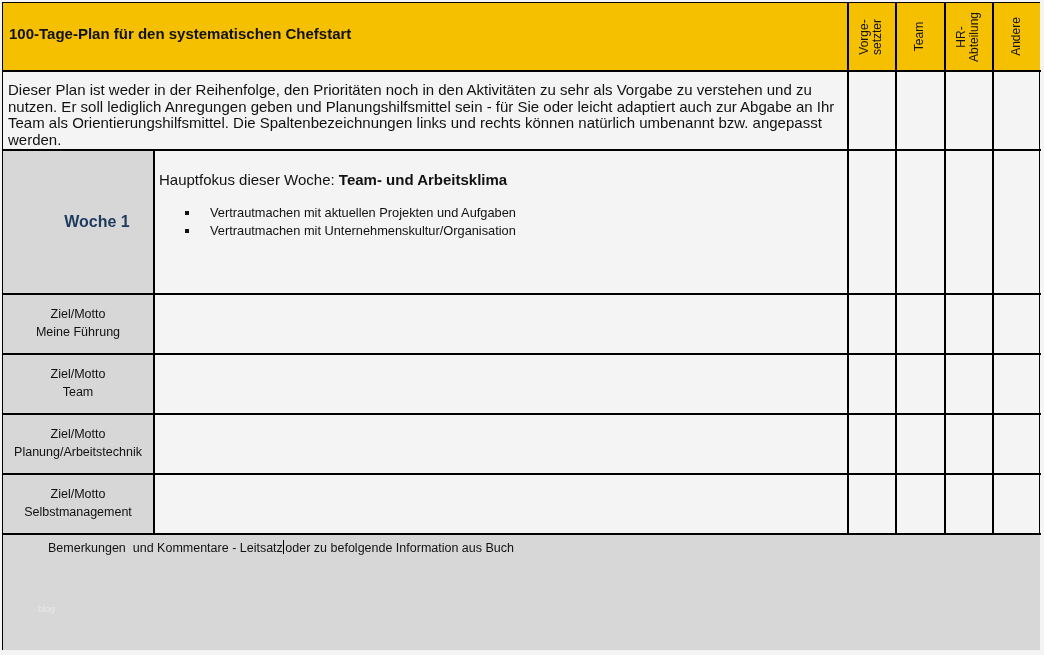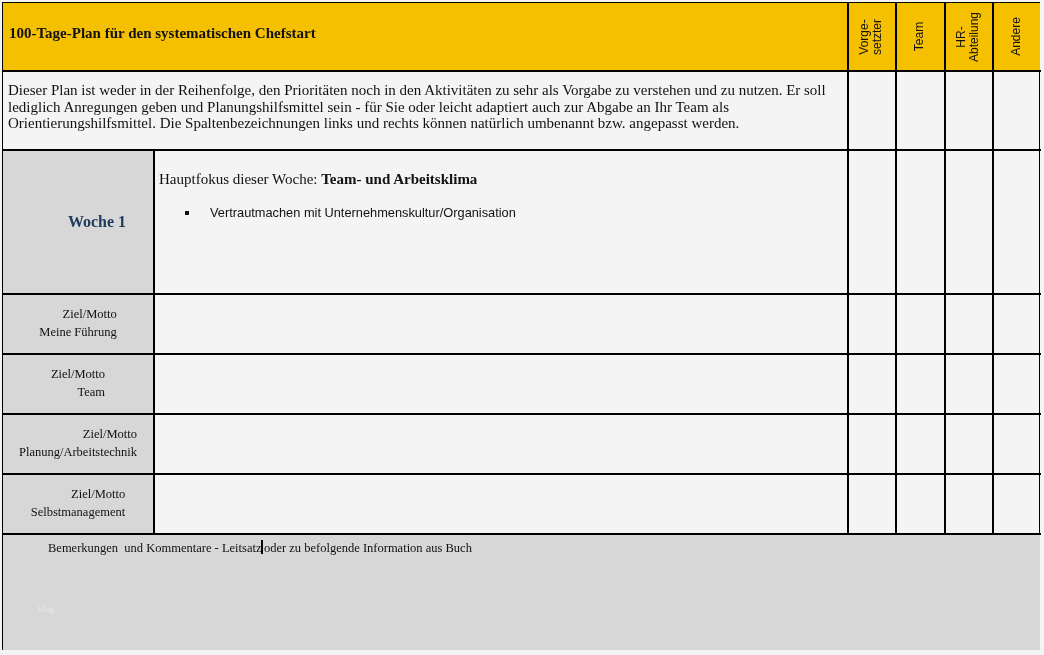--- a/index.html
+++ b/index.html
@@ -1,36 +1,36 @@
 <!DOCTYPE html>
 <html><head>
 <meta charset="utf-8">
 <style>
   html, body { margin:0; padding:0; }
   body {
     width:1044px; height:655px; background:#f4f4f4; position:relative;
     font-family:"Liberation Sans", sans-serif; color:#111; overflow:hidden;
   }
   .sheet { position:absolute; left:2px; top:2px; width:1038px; height:648px; border:1.5px solid #000; box-sizing:border-box; background:#f4f4f4; }
-  .abs { position:absolute; box-sizing:border-box;font-family:Liberation Serif, serif; }
+  .abs { position:absolute; box-sizing:border-box; }
   .hline { position:absolute; height:1.5px; background:#000; }
   .vline { position:absolute; width:1.5px; background:#000; }
   .header-bg { background:#f5c000; }
   .title { font-weight:bold; font-size:15px; left:9px; top:25px; }
   .vert-label { position:absolute; display:flex; align-items:center; justify-content:center; }
   .vert-label span { display:block; transform:rotate(-90deg); white-space:pre; text-align:center; font-size:12px; line-height:13px; }
   .desc { font-size:15px; line-height:16.5px; left:8px; top:82px; width:830px; }
   .week-col { background:#d7d7d7;padding-left:38px; }
   .week-label { font-weight:bold; font-size:16px; color:#1f3a5f; }
   .focus { font-size:15px; left:159px; top:171px; }
   .focus b { font-weight:bold; }
   ul.tasks { position:absolute; left:185px; top:204px; margin:0; padding:0; list-style:none; font-size:12.8px; line-height:18.3px; }
   ul.tasks li { position:relative; padding-left:25px; }
   ul.tasks li::before { content:""; position:absolute; left:0; top:7px; width:4px; height:4px; background:#111; }
-  .ziel { display:flex; align-items:center; justify-content:center; text-align:right; font-size:12.5px; line-height:17.5px; white-space:pre; background:#d7d7d7; }
+  .ziel { display:flex; align-items:center; justify-content:center; text-align:center; font-size:12.5px; line-height:17.5px; white-space:pre; background:#d7d7d7; }
   .remarks-bg { background:#d7d7d7; }
   .remarks { font-size:12.5px; left:8px; top:540px;margin-left:40px; }
   .caret { display:inline-block; width:1.5px; height:14px; background:#000; vertical-align:-2px; margin:0 1px 0 0; }
   .watermark { font-size:9px; color:#e8e8e8; left:38px; top:604px; }
 </style>
 </head>
 <body>
 
 <div class="sheet"></div>
 
@@ -54,20 +54,21 @@
 
 <div class="abs desc">Dieser Plan ist weder in der Reihenfolge, den Prioritäten noch in den Aktivitäten zu sehr als Vorgabe zu verstehen und zu nutzen. Er soll lediglich Anregungen geben und Planungshilfsmittel sein - für Sie oder leicht adaptiert auch zur Abgabe an Ihr Team als Orientierungshilfsmittel. Die Spaltenbezeichnungen links und rechts können natürlich umbenannt bzw. angepasst werden.</div>
 
 <div class="abs week-col" style="left:3px;top:150px;width:150px;height:143px;display:flex;align-items:center;justify-content:center;">
   <span class="week-label">Woche 1</span>
 </div>
 <div class="abs focus">
   <span>Hauptfokus dieser Woche: </span><b>Team- und Arbeitsklima</b>
 </div>
 <ul class="tasks">
+  <li>Vertrautmachen mit aktuellen Projekten und Aufgaben</li>
   <li>Vertrautmachen mit Unternehmenskultur/Organisation</li>
 </ul>
 
 <div class="abs ziel" style="left:3px;top:294px;width:150px;height:59px;">Ziel/Motto
 Meine Führung</div>
 <div class="abs ziel" style="left:3px;top:354px;width:150px;height:59px;">Ziel/Motto
 Team</div>
 <div class="abs ziel" style="left:3px;top:414px;width:150px;height:59px;">Ziel/Motto
 Planung/Arbeitstechnik</div>
 <div class="abs ziel" style="left:3px;top:474px;width:150px;height:59px;">Ziel/Motto

